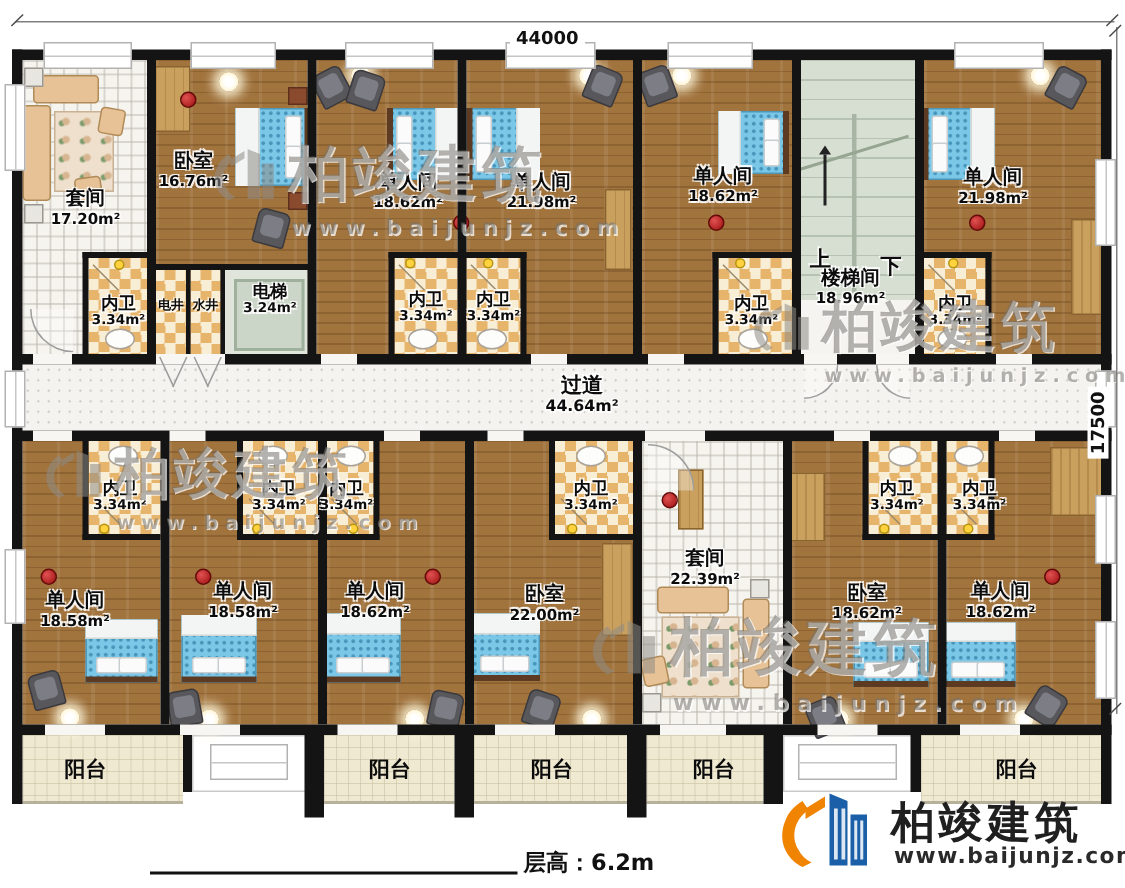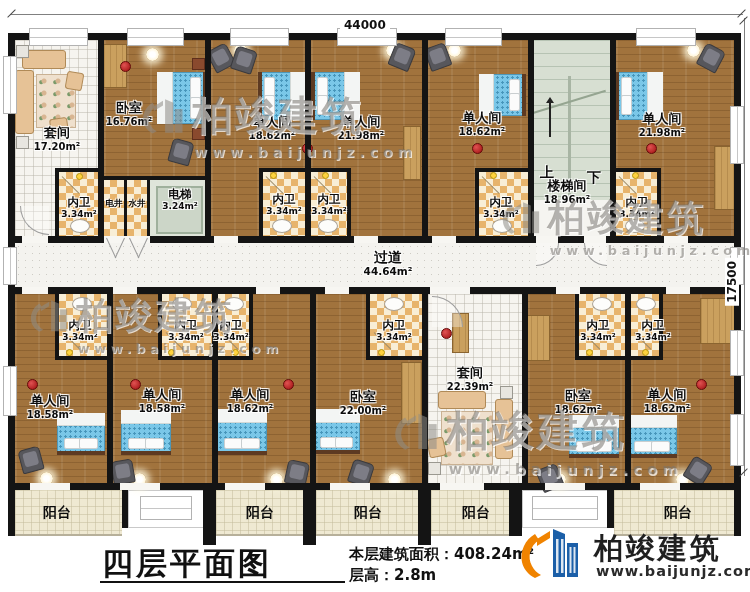--- a/index.html
+++ b/index.html
@@ -593,24 +593,22 @@
 
   <div class="dimline" style="left:10px;top:14px;width:733px;height:1px"></div>
   <div class="tick" style="left:6px;top:13px"></div>
   <div class="tick" style="left:736px;top:13px"></div>
   <div class="dimlabel" style="left:340px;top:18px">44000</div>
   <div class="dimline" style="left:744px;top:18px;width:1px;height:458px"></div>
   <div class="tick" style="left:738px;top:20px"></div>
   <div class="tick" style="left:738px;top:472px"></div>
   <div class="dimlabel-v" style="left:725px;top:258px">17500</div>
 
-  <div class="plan-title" style="left:102px;top:543px">四层平面图</div>
   <div class="title-underline" style="left:100px;top:581px;width:245px"></div>
-  <div class="meta" style="left:349px;top:545px"><span>本层建筑面积：</span><span>408.24m²</span></div>
-  <div class="meta" style="left:349px;top:566px"><span>层高：</span><span>2.8m</span></div>
+  <div class="meta" style="left:349px;top:566px"><span>层高：</span><span>6.2m</span></div>
   <svg style="position:absolute;left:517px;top:527px;z-index:55" width="66" height="52" viewBox="0 0 66 52">
     <path d="M18,51 C6,45 1,32 7,19 C9,14 13,10 18,7 L22,13 C13,19 10,30 15,39 C17,43 20,46 24,48 Z" fill="#f08300"></path>
     <polygon points="20,12 33,4 33,11 20,19" fill="#f08300"></polygon>
     <polygon points="36,2 48,7 48,50 36,50" fill="#1b5fa8"></polygon>
     <rect x="50" y="16" width="11" height="34" fill="#1b5fa8"></rect>
     <rect x="39" y="12" width="2.5" height="34" fill="#fff" opacity="0.85"></rect>
     <rect x="44" y="12" width="2.5" height="34" fill="#fff" opacity="0.85"></rect>
     <rect x="52.5" y="20" width="2" height="26" fill="#fff" opacity="0.85"></rect>
     <rect x="56.5" y="20" width="2" height="26" fill="#fff" opacity="0.85"></rect>
   </svg>

